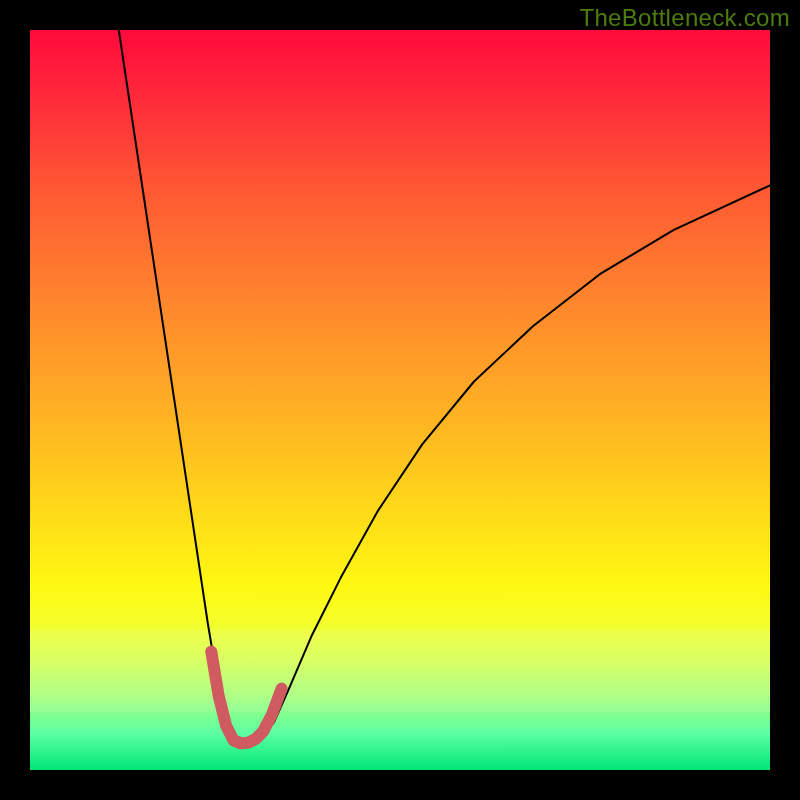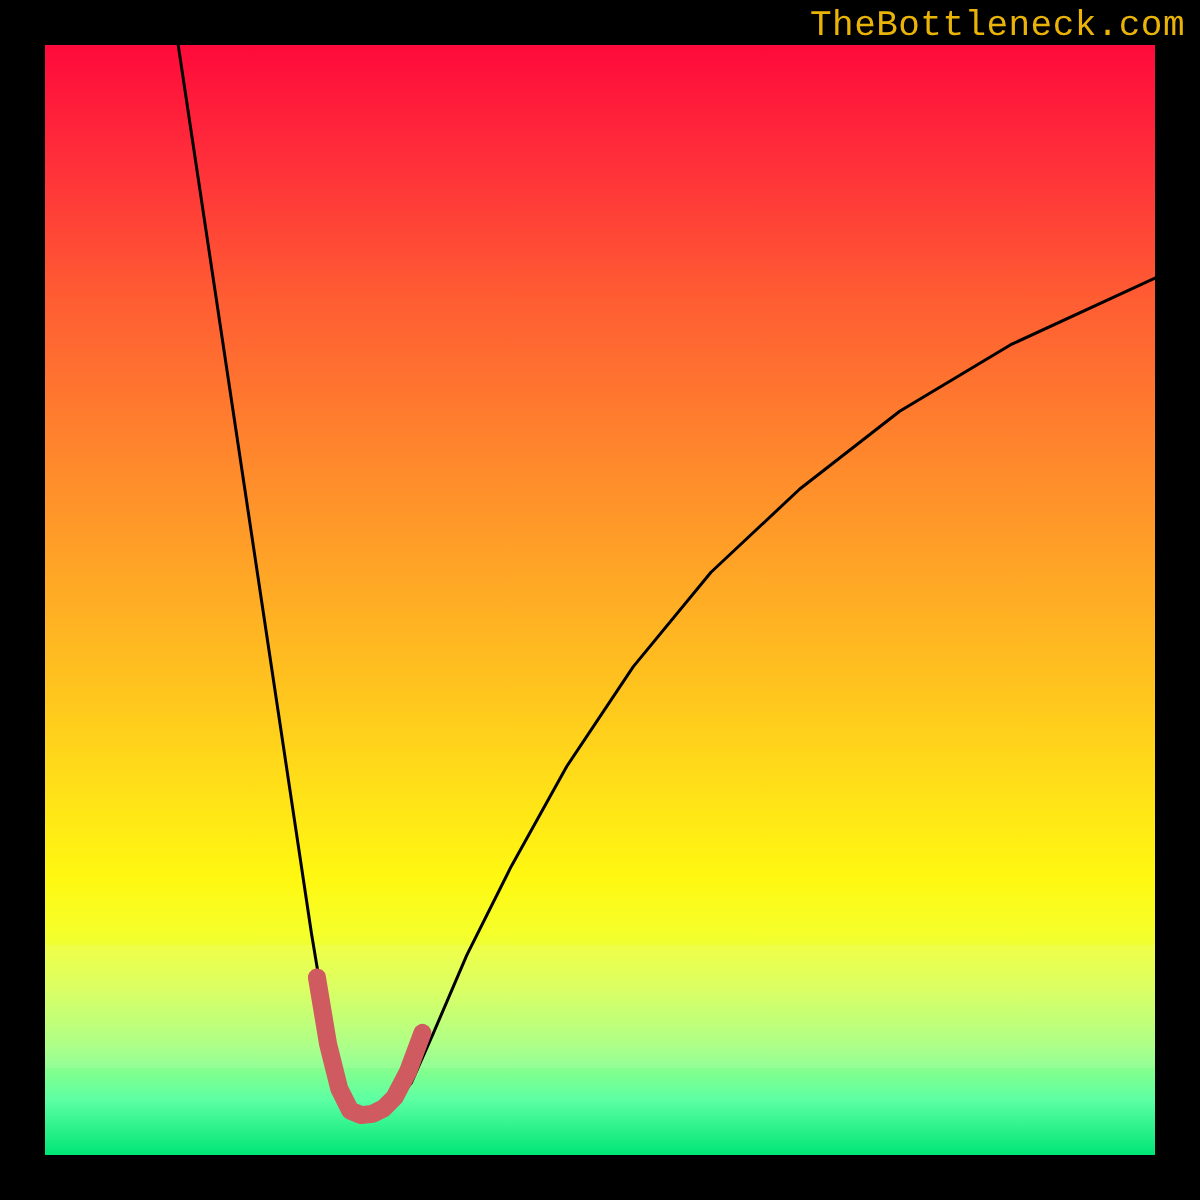--- a/index.html
+++ b/index.html
@@ -57,26 +57,25 @@
     position: absolute;
     inset: 0;
     width: 740px;
     height: 740px;
     overflow: visible;
   }
   .watermark {
     position: absolute;
     top: 4px;
     right: 10px;
-    color: #eab308;
+    color: #4d7c0f;
     font-size: 24px;
     font-weight: 500;
     letter-spacing: 0.3px;
     user-select: none;
-    font-family: Liberation Mono, monospace;
   }
 </style>
 </head>
 <body>
 
 <div class="frame">
   <div class="watermark">TheBottleneck.com</div>
 
   <div class="plot-area">
     <div class="gradient"></div>

